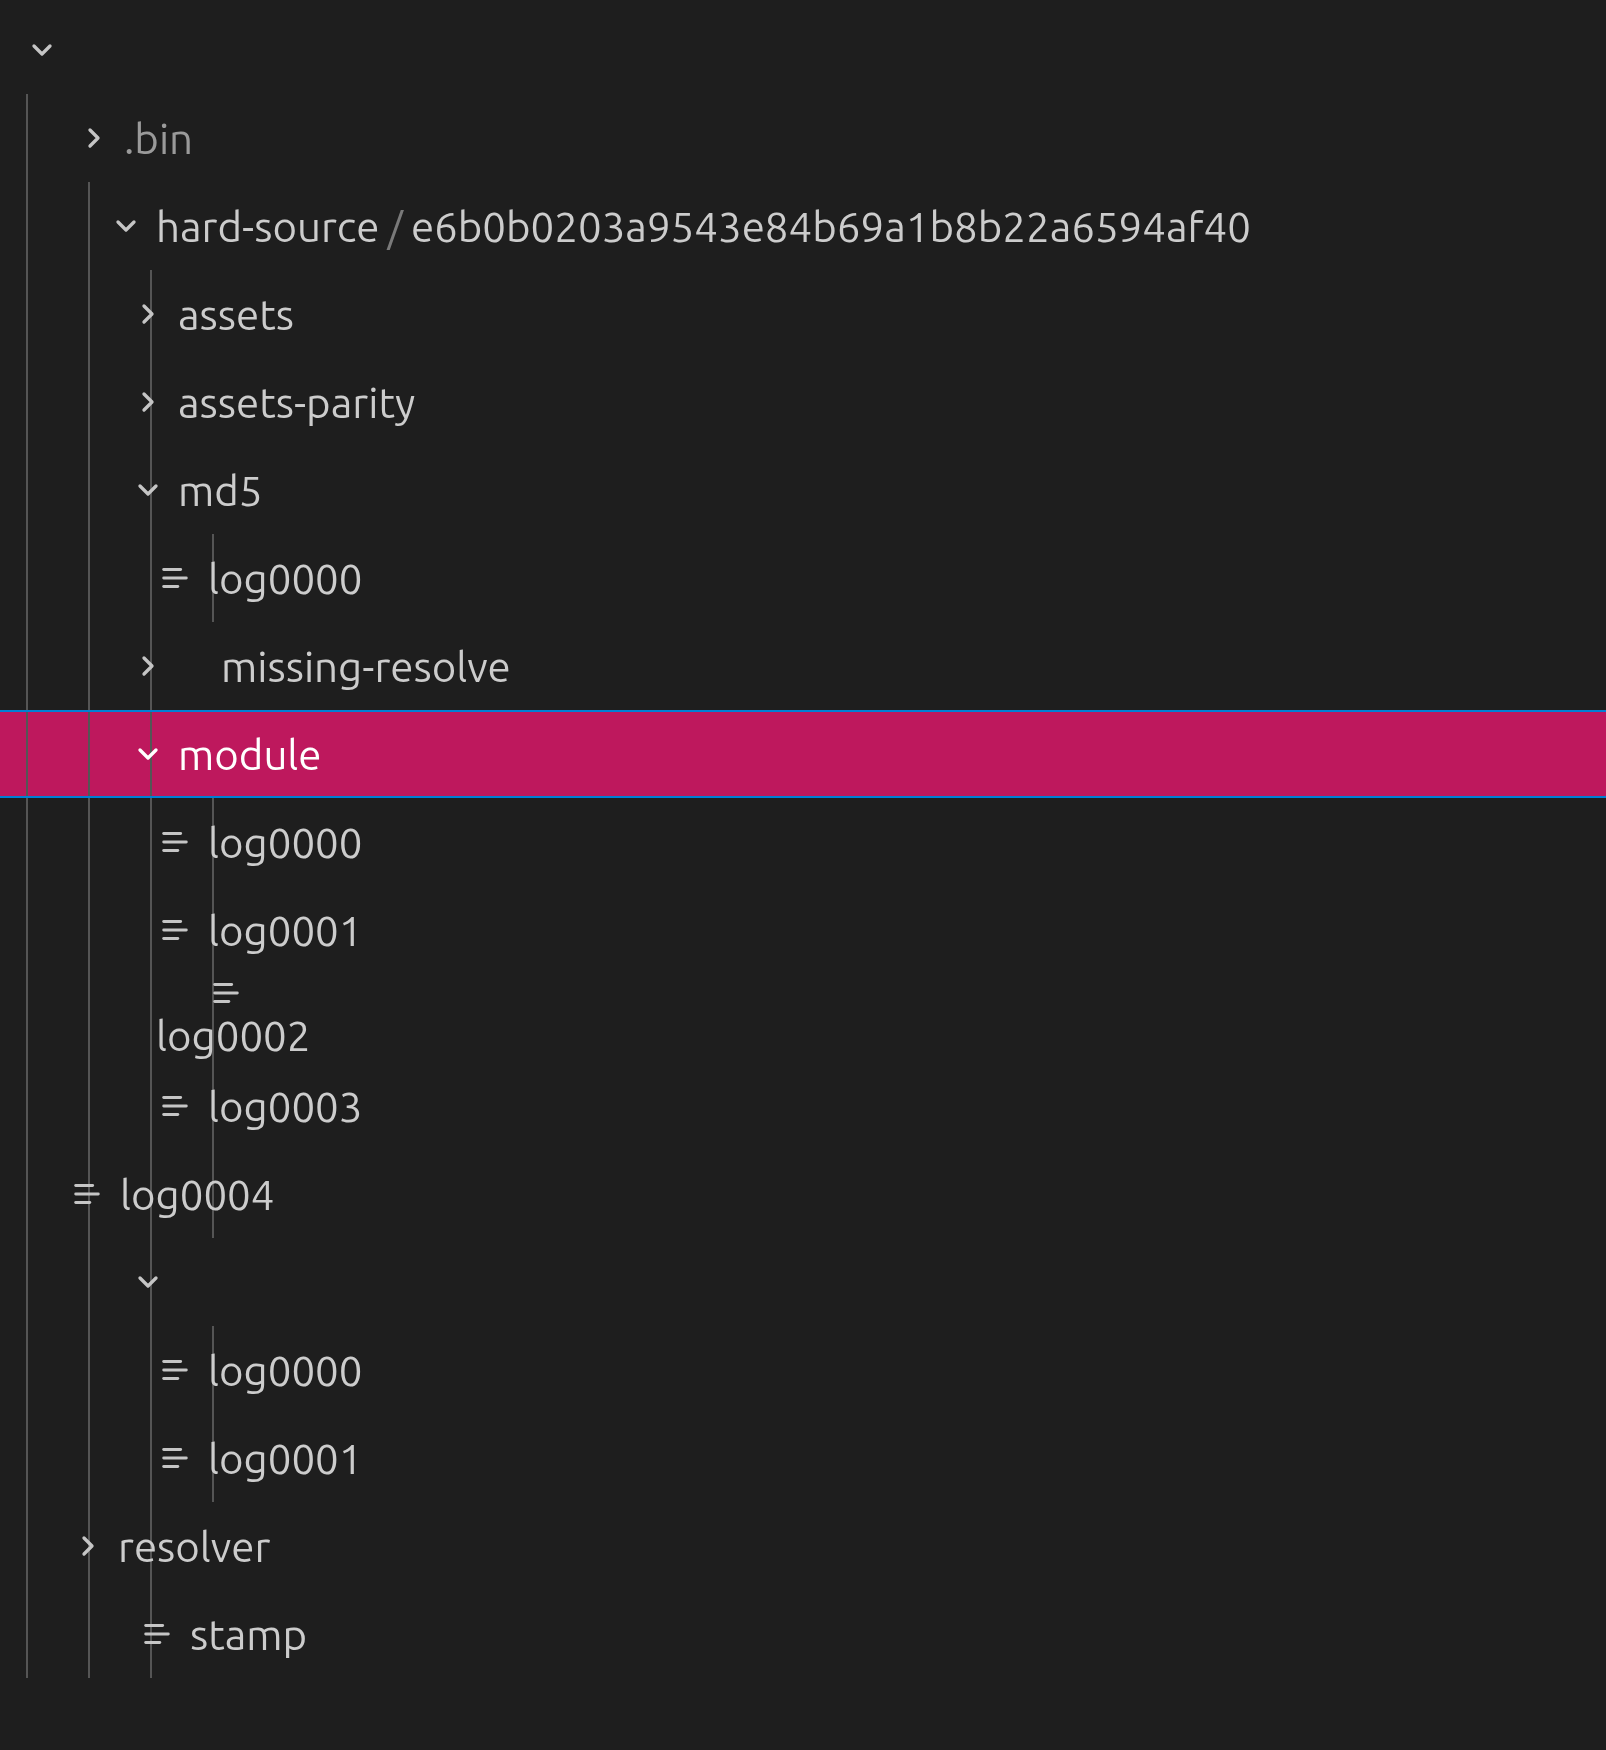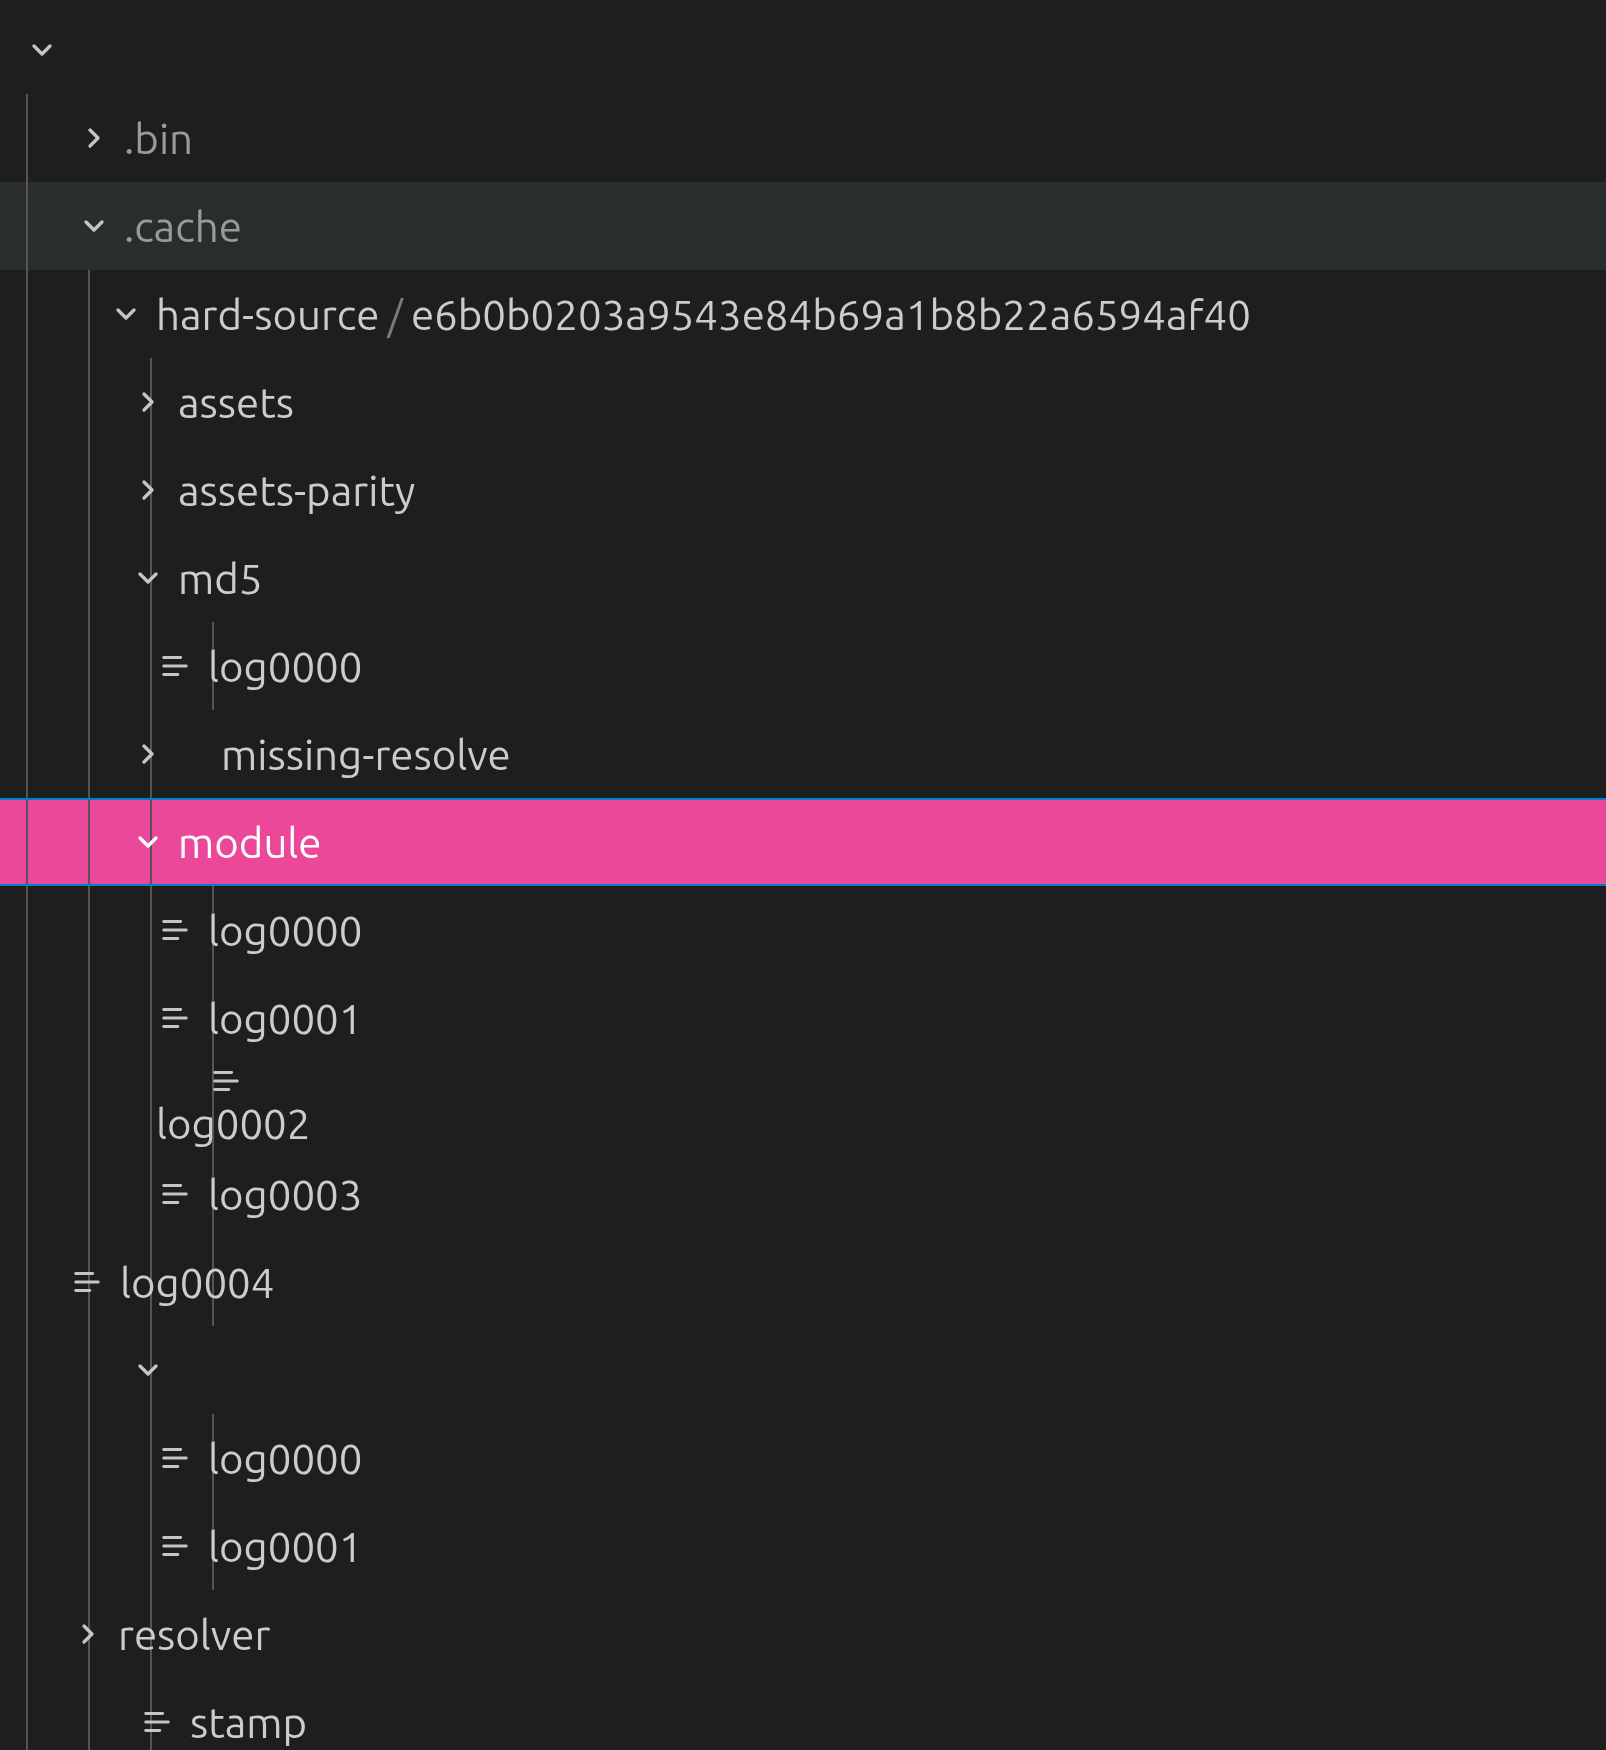--- a/index.html
+++ b/index.html
@@ -22,21 +22,21 @@
     height: 88px;
     width: 100%;
     position: relative;
     white-space: nowrap;
     cursor: pointer;
   }
   .row.hovered {
     background: #2a2d2e;
   }
   .row.selected {
-    background: #ec4899;
+    background: #be185d;
     border-top: 2px solid #007fd4;
     border-bottom: 2px solid #007fd4;
   }
   .row.selected .label {
     color: #ffffff;
   }
   .guides {
     position: absolute;
     left: 0;
     top: 0;
@@ -134,33 +134,20 @@
     <div class="content" style="padding-left:74px;">
       <span class="twisty">
         <svg viewBox="0 0 24 24">
             <polyline points="9 6 15 12 9 18"></polyline>
           </svg>
       </span>
       <span class="label dim">.bin</span>
     </div>
   </div>
 
-  <div class="row hovered">
-    <div class="guides">
-        <div class="guide"></div>
-      </div>
-    <div class="content" style="padding-left:74px;">
-      <span class="twisty">
-        <svg viewBox="0 0 24 24">
-            <polyline points="6 9 12 15 18 9"></polyline>
-          </svg>
-      </span>
-      <span class="label dim">.cache</span>
-    </div>
-  </div>
 
   <div class="row">
     <div class="guides">
         <div class="guide"></div>
         <div class="guide"></div>
       </div>
     <div class="content" style="padding-left:106px;">
       <span class="twisty">
         <svg viewBox="0 0 24 24">
             <polyline points="6 9 12 15 18 9"></polyline>

